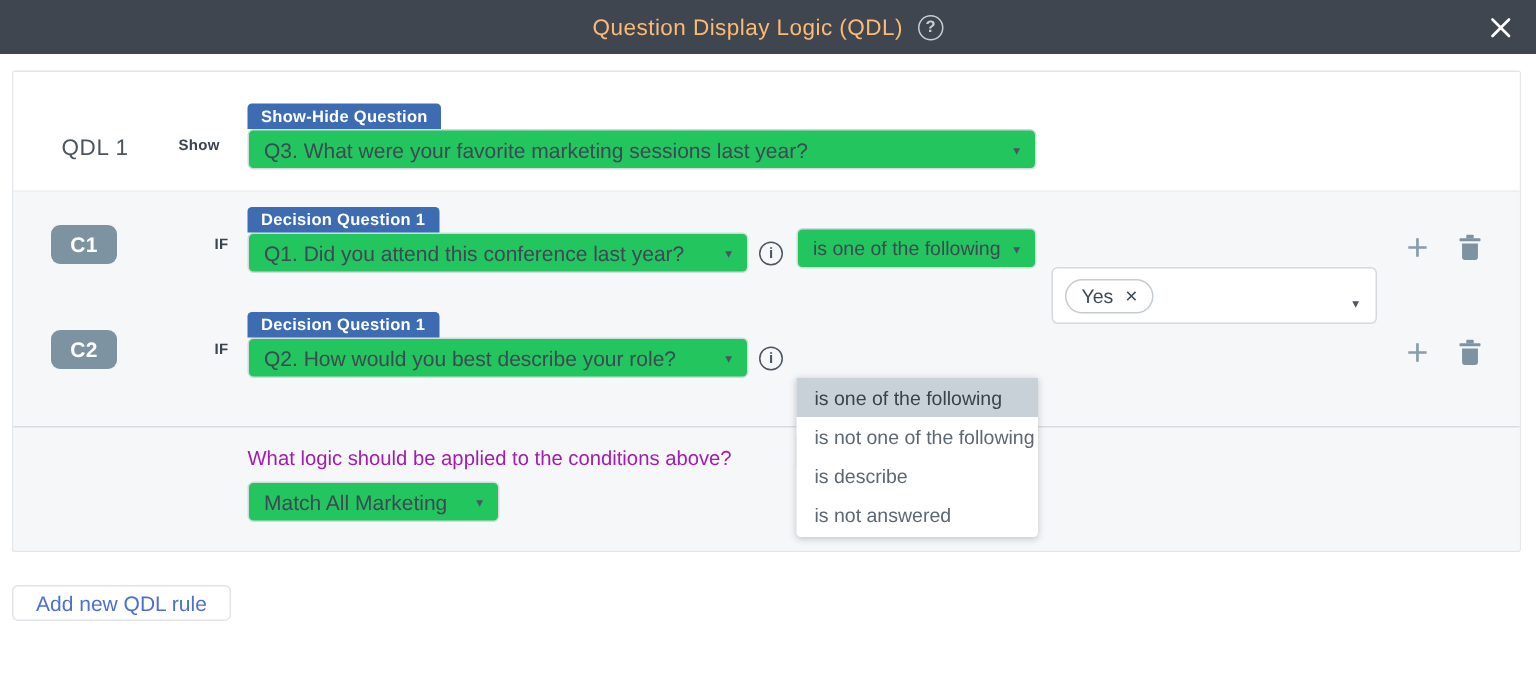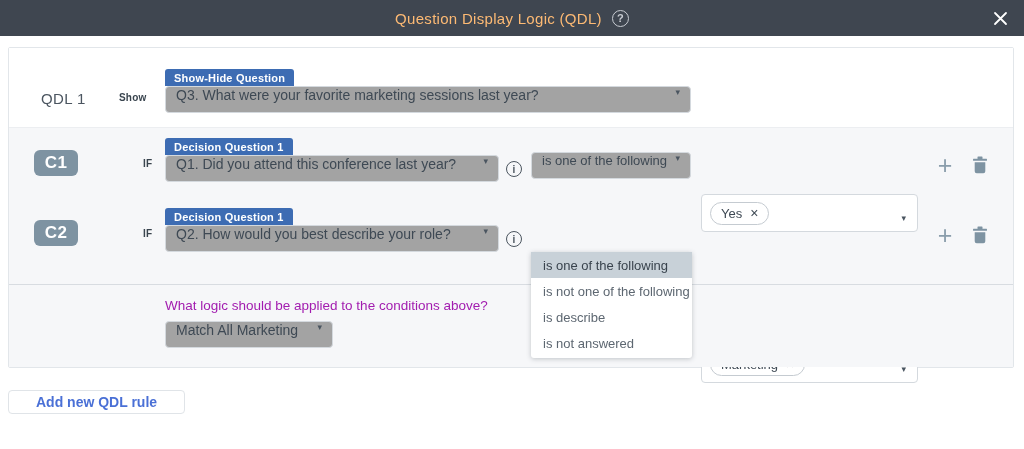--- a/index.html
+++ b/index.html
@@ -24,57 +24,57 @@
   .logic      { position:absolute; top:236px; left:0; right:0; bottom:0; background:#f6f7f9; border-top:1px solid #d8dce1; }
 
   .abs { position:absolute; }
 
   .rule-label { font-size:15px; font-weight:500; color:#4b5560; letter-spacing:.4px; }
   .kw { font-size:10px; font-weight:700; color:#39444e; letter-spacing:.2px; }
 
   .badge { display:table; background:#3d6cb3; color:#fff; font-size:11px; font-weight:700;
     letter-spacing:.2px; padding:3px 9px 2px 9px; border-radius:3px 3px 0 0; position:relative; z-index:2; }
 
-  .select { display:flex; justify-content:space-between; background:#a3a3a3;
+  .select { display:flex; align-items:center; justify-content:space-between; background:#22c55e;
     border:1px solid #d4d9de; border-radius:4px; padding:0 10px; font-size:14px; color:#3e4954;
     cursor:pointer; position:relative; z-index:1; }
   .select .caret { font-size:9px; color:#4a5560; margin-left:8px; flex:0 0 auto; }
   .select-sm { font-size:13px; }
 
   .chip { width:44px; height:26px; background:#7e93a2; border-radius:6px; color:#fff;
-    font-size:17px; font-weight:700; display:flex; align-items:center; justify-content:center; letter-spacing:.3px; }
+    font-size:14px; font-weight:700; display:flex; align-items:center; justify-content:center; letter-spacing:.3px; }
 
   .info-icon { width:16px; height:16px; border:1.5px solid #4b555f; border-radius:50%; color:#4b555f;
     font-size:10px; font-weight:700; font-style:normal; display:flex; align-items:center; justify-content:center; cursor:pointer; }
 
   .multiselect { background:#fff; border:1px solid #d4d9de; border-radius:4px; position:relative;
-    display:flex; align-items:center; padding:0 26px 0 8px; cursor:pointer;margin-top:16px; }
+    display:flex; align-items:center; padding:0 26px 0 8px; cursor:pointer; }
   .tag { display:inline-flex; align-items:center; gap:8px; border:1px solid #c5cbd1; border-radius:13px;
     padding:3px 10px; font-size:13px; color:#3e4954; background:#fff; }
   .tag .tag-x { font-size:14px; line-height:1; color:#3e4954; cursor:pointer; }
   .ms-caret { position:absolute; right:11px; bottom:8px; font-size:9px; color:#4a5560; }
 
   .icon-btn { display:flex; align-items:center; justify-content:center; cursor:pointer; }
   .plus-glyph { font-size:25px; font-weight:400; color:#8a9dab; line-height:1; }
 
   
   .menu { position:absolute; left:522px; top:204px; width:161px; background:#fff; z-index:10;
     border-radius:0 0 3px 3px; box-shadow:0 1px 5px rgba(55,65,75,.28); padding-bottom:2px; }
   .menu-item { height:26px; display:flex; align-items:center; padding-left:12px; font-size:13px;
     color:#5d6771; cursor:pointer; white-space:nowrap; }
   .menu-item.selected { background:#c8d1d8; color:#39434d; }
 
   
   .logic-label { font-size:13.5px; color:#a21caf; }
   .logic-select { font-weight:500; }
 
   
-  .add-rule-btn { position:absolute; left:8px; top:390px; height:24px; padding:0 27px;
+  .add-rule-btn { position:absolute; left:8px; top:390px; height:24px; padding:0 15px;
     background:#fff; border:1px solid #e0e4e8; border-radius:4px; display:flex; align-items:center;
-    font-size:14px; color:#4a70d6; font-weight:700; cursor:pointer; }
+    font-size:14px; color:#4a70d6; font-weight:400; cursor:pointer; }
 </style>
 </head>
 <body>
 
 <div class="stage">
 
   <div class="modal-header">
     <span class="modal-title">Question Display Logic (QDL)</span>
     <span class="help-icon">?</span>
     <span class="close-btn">

